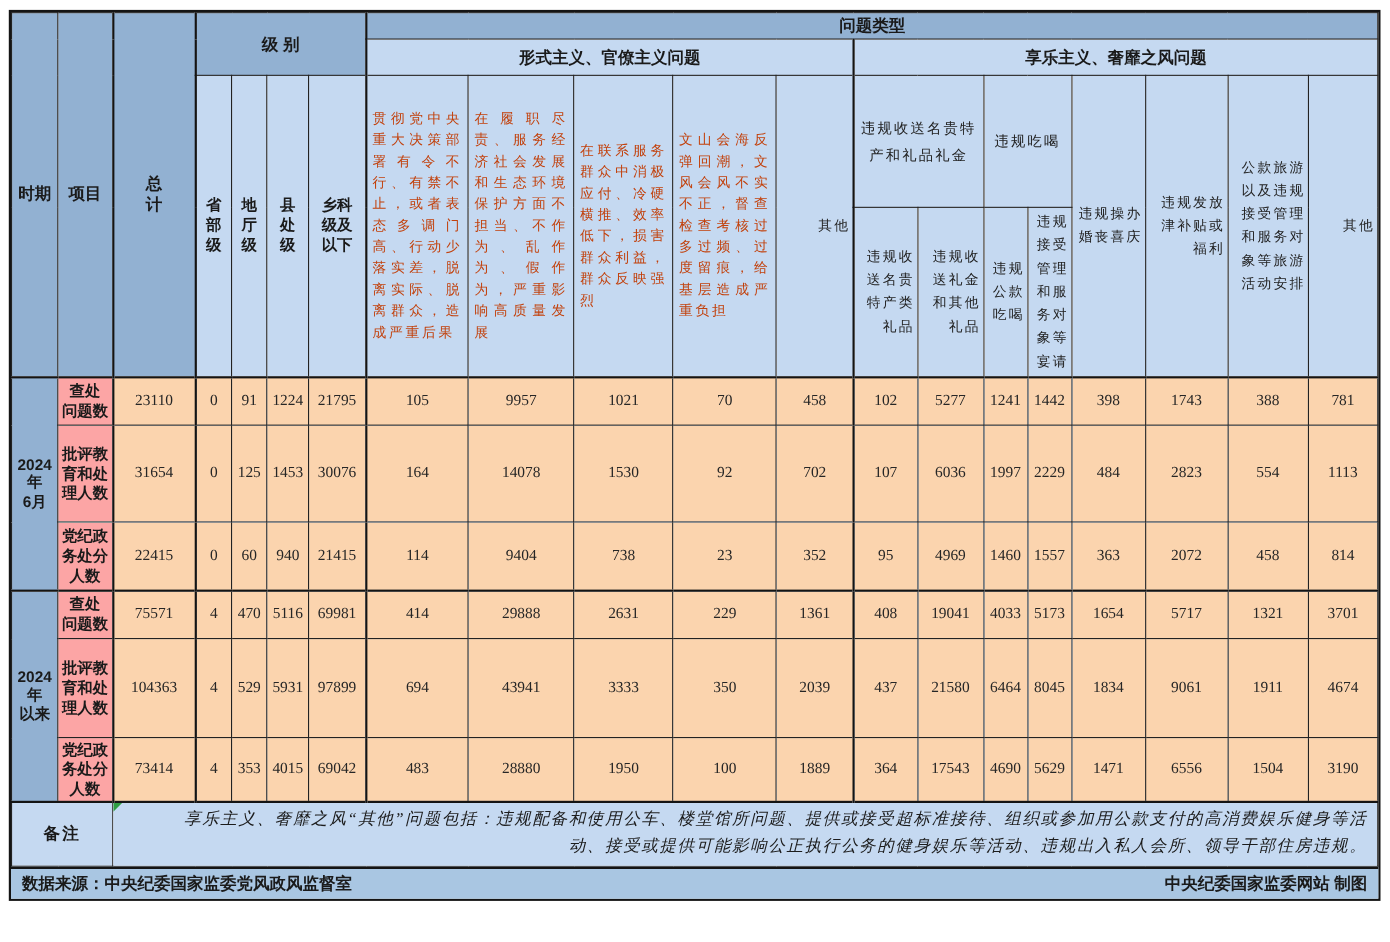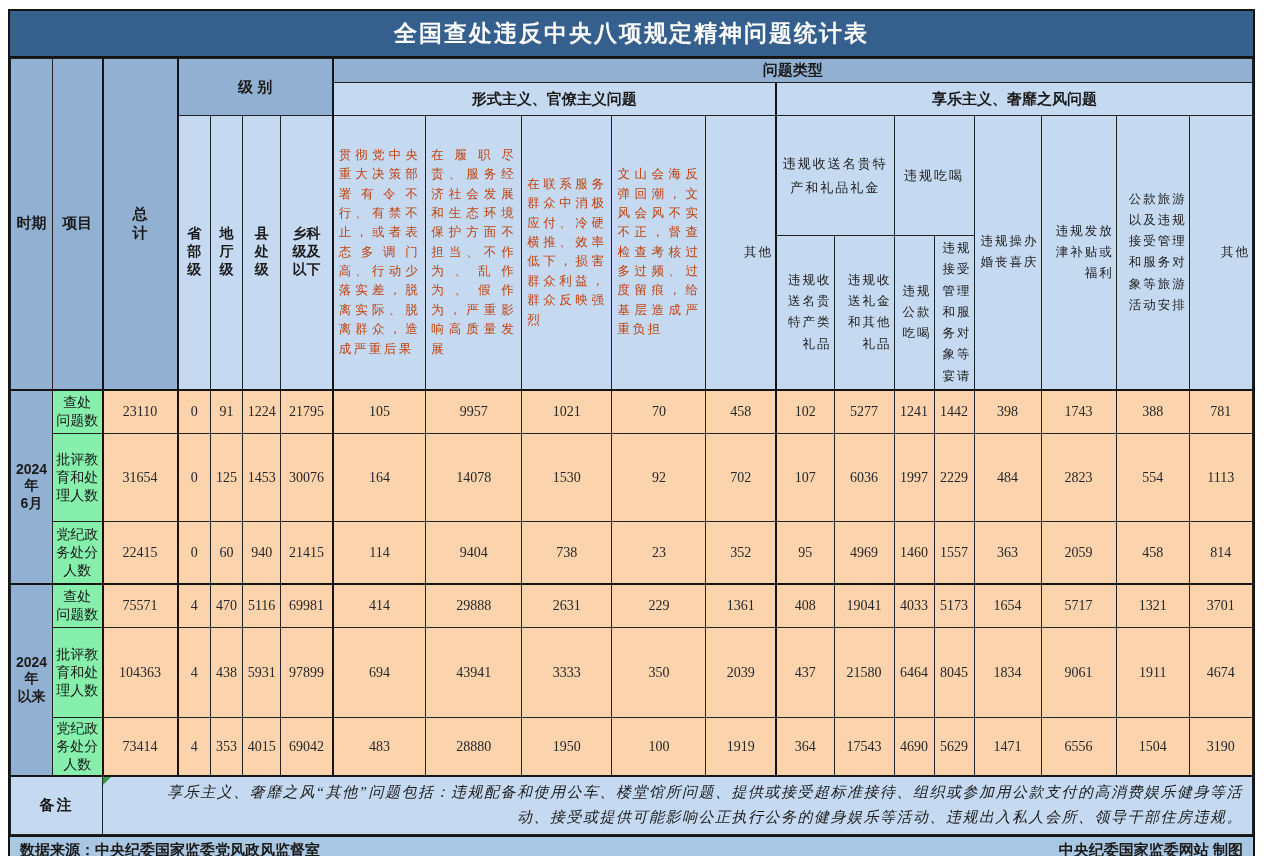--- a/index.html
+++ b/index.html
@@ -25,42 +25,41 @@
   .subg{font-family:"Liberation Serif","DejaVu Serif",serif;font-weight:normal;font-size:13px;
     letter-spacing:2px;line-height:1.8;color:#222;}
   
   .num{font-family:"Liberation Serif","DejaVu Serif",serif;background:#FBD4AE;font-size:14px;color:#262626;}
   
   .tcol{border-left:2px solid #141414;border-right:2px solid #141414;}
   .br2{border-right:2px solid #141414;}
   tr.sec>td{border-top:2px solid #141414;}
   
   .period{background:#92B1D2;font-weight:bold;font-size:14px;}
-  .ilabel{background:#86efac;font-weight:normal;font-size:14px;}
+  .ilabel{background:#fca5a5;font-weight:bold;font-size:14px;}
   
   .remark-label{background:#C5D9F1;font-weight:bold;font-size:15px;letter-spacing:2px;text-align:center;}
   .remark-body{background:#C5D9F1;text-align:right;position:relative;font-style:italic;}
   .remark-body p{margin:2px 8px;text-indent:2em;font-family:"Liberation Serif","DejaVu Serif",serif;
     font-size:15px;line-height:1.7;letter-spacing:1.5px;color:#1c1c1c;}
   .remark-body .corner{position:absolute;top:0;left:0;width:0;height:0;
     border-top:8px solid #2f9e44;border-right:8px solid transparent;}
   
   #footer-bar{display:flex;justify-content:space-between;align-items:center;height:27px;
     background:#A9C6E2;border-top:2px solid #141414;padding:0 10px;font-weight:bold;font-size:15px;}
   
   tr.hA{height:24px;} tr.hB{height:33px;padding-left:24px;} tr.hC{height:120px;} tr.hD{height:147px;}
   tr.r44{height:44px;} tr.r88{height:88px;} tr.r62{height:62px;}
   tr.r90{height:90px;} tr.r58{height:58px;} tr.rRemark{height:54px;}
 </style>
 </head>
 <body>
 
 <div id="frame">
 
-  <div id="title-bar">全国查处违反中央八项规定精神问题统计表</div>
 
   <table>
     <colgroup>
       <col style="width:42px">
         <col style="width:50px">
         <col style="width:75px">
       <col style="width:33px">
         <col style="width:32px">
         <col style="width:38px">
         <col style="width:52px">
@@ -186,21 +185,21 @@
           <td class="num">114</td>
           <td class="num">9404</td>
           <td class="num">738</td>
           <td class="num">23</td>
           <td class="num br2">352</td>
           <td class="num">95</td>
           <td class="num">4969</td>
           <td class="num">1460</td>
           <td class="num">1557</td>
           <td class="num">363</td>
-          <td class="num">2059</td>
+          <td class="num">2072</td>
           <td class="num">458</td>
           <td class="num">814</td>
         </tr>
 
     <tr class="sec r44">
       <td class="period pre" rowspan="3">2024年
 以来</td>
       <td class="ilabel pre">查处
 问题数</td>
     <td class="num tcol">75571</td>
@@ -221,21 +220,21 @@
           <td class="num">5717</td>
           <td class="num">1321</td>
           <td class="num">3701</td>
         </tr>
     <tr class="r90">
       <td class="ilabel pre">批评教
 育和处
 理人数</td>
     <td class="num tcol">104363</td>
           <td class="num">4</td>
-          <td class="num">438</td>
+          <td class="num">529</td>
           <td class="num">5931</td>
           <td class="num br2">97899</td>
           <td class="num">694</td>
           <td class="num">43941</td>
           <td class="num">3333</td>
           <td class="num">350</td>
           <td class="num br2">2039</td>
           <td class="num">437</td>
           <td class="num">21580</td>
           <td class="num">6464</td>
@@ -251,21 +250,21 @@
 人数</td>
     <td class="num tcol">73414</td>
           <td class="num">4</td>
           <td class="num">353</td>
           <td class="num">4015</td>
           <td class="num br2">69042</td>
           <td class="num">483</td>
           <td class="num">28880</td>
           <td class="num">1950</td>
           <td class="num">100</td>
-          <td class="num br2">1919</td>
+          <td class="num br2">1889</td>
           <td class="num">364</td>
           <td class="num">17543</td>
           <td class="num">4690</td>
           <td class="num">5629</td>
           <td class="num">1471</td>
           <td class="num">6556</td>
           <td class="num">1504</td>
           <td class="num">3190</td>
         </tr>
 

